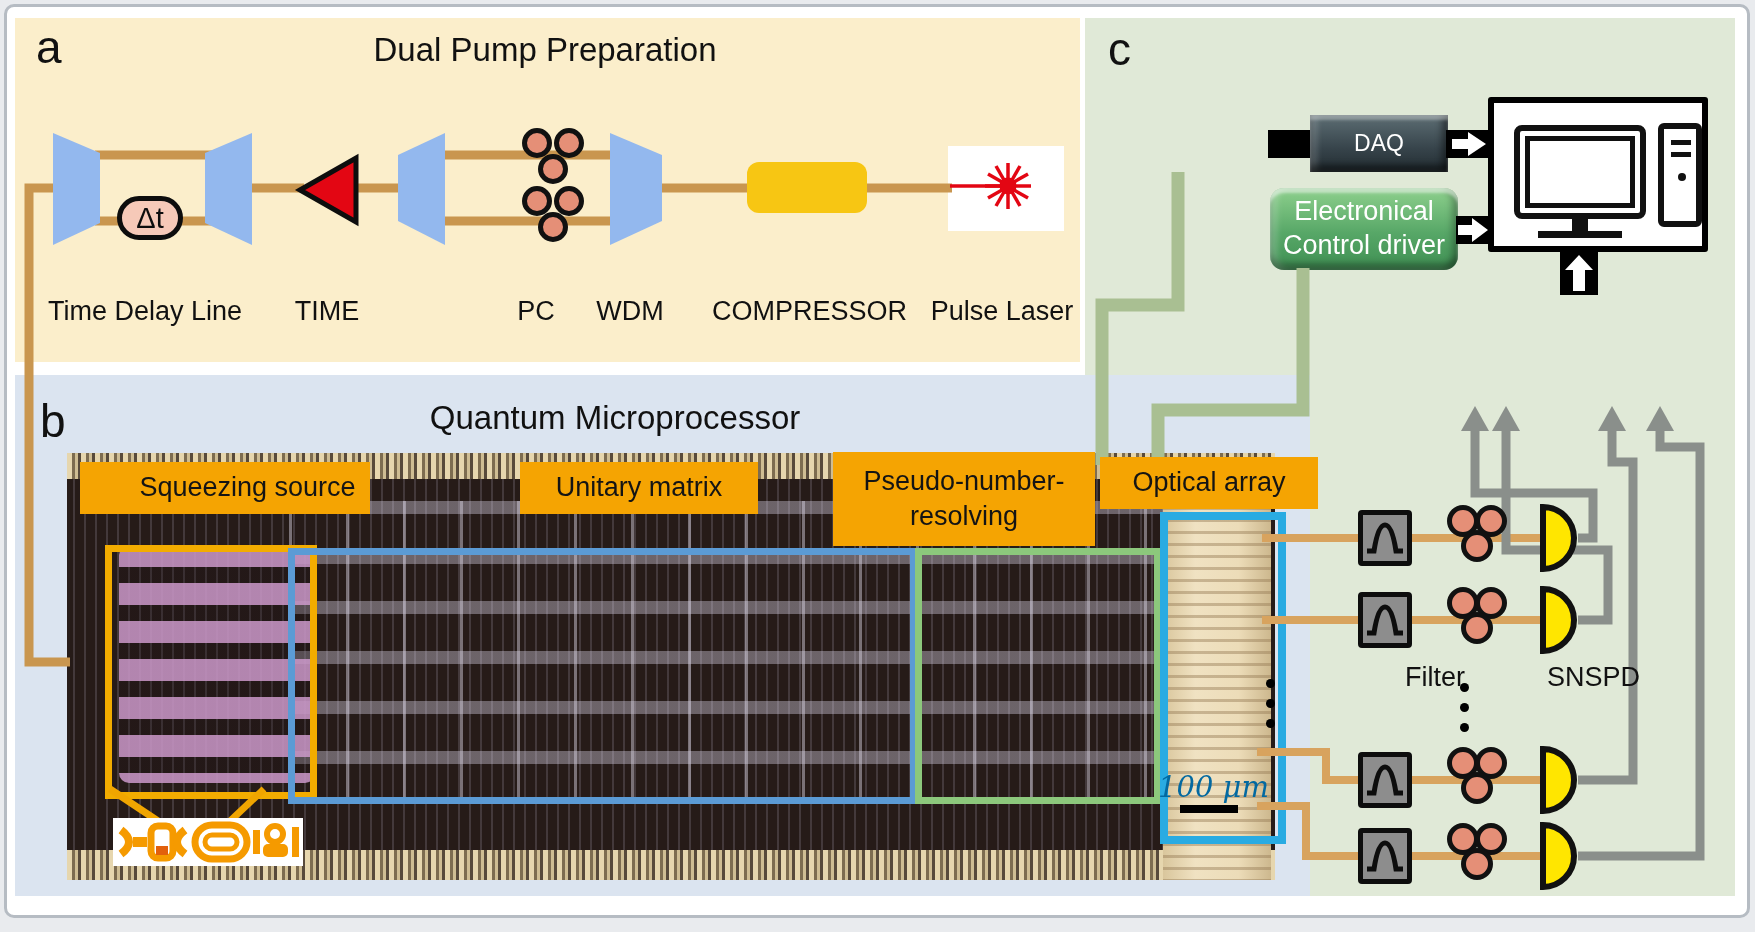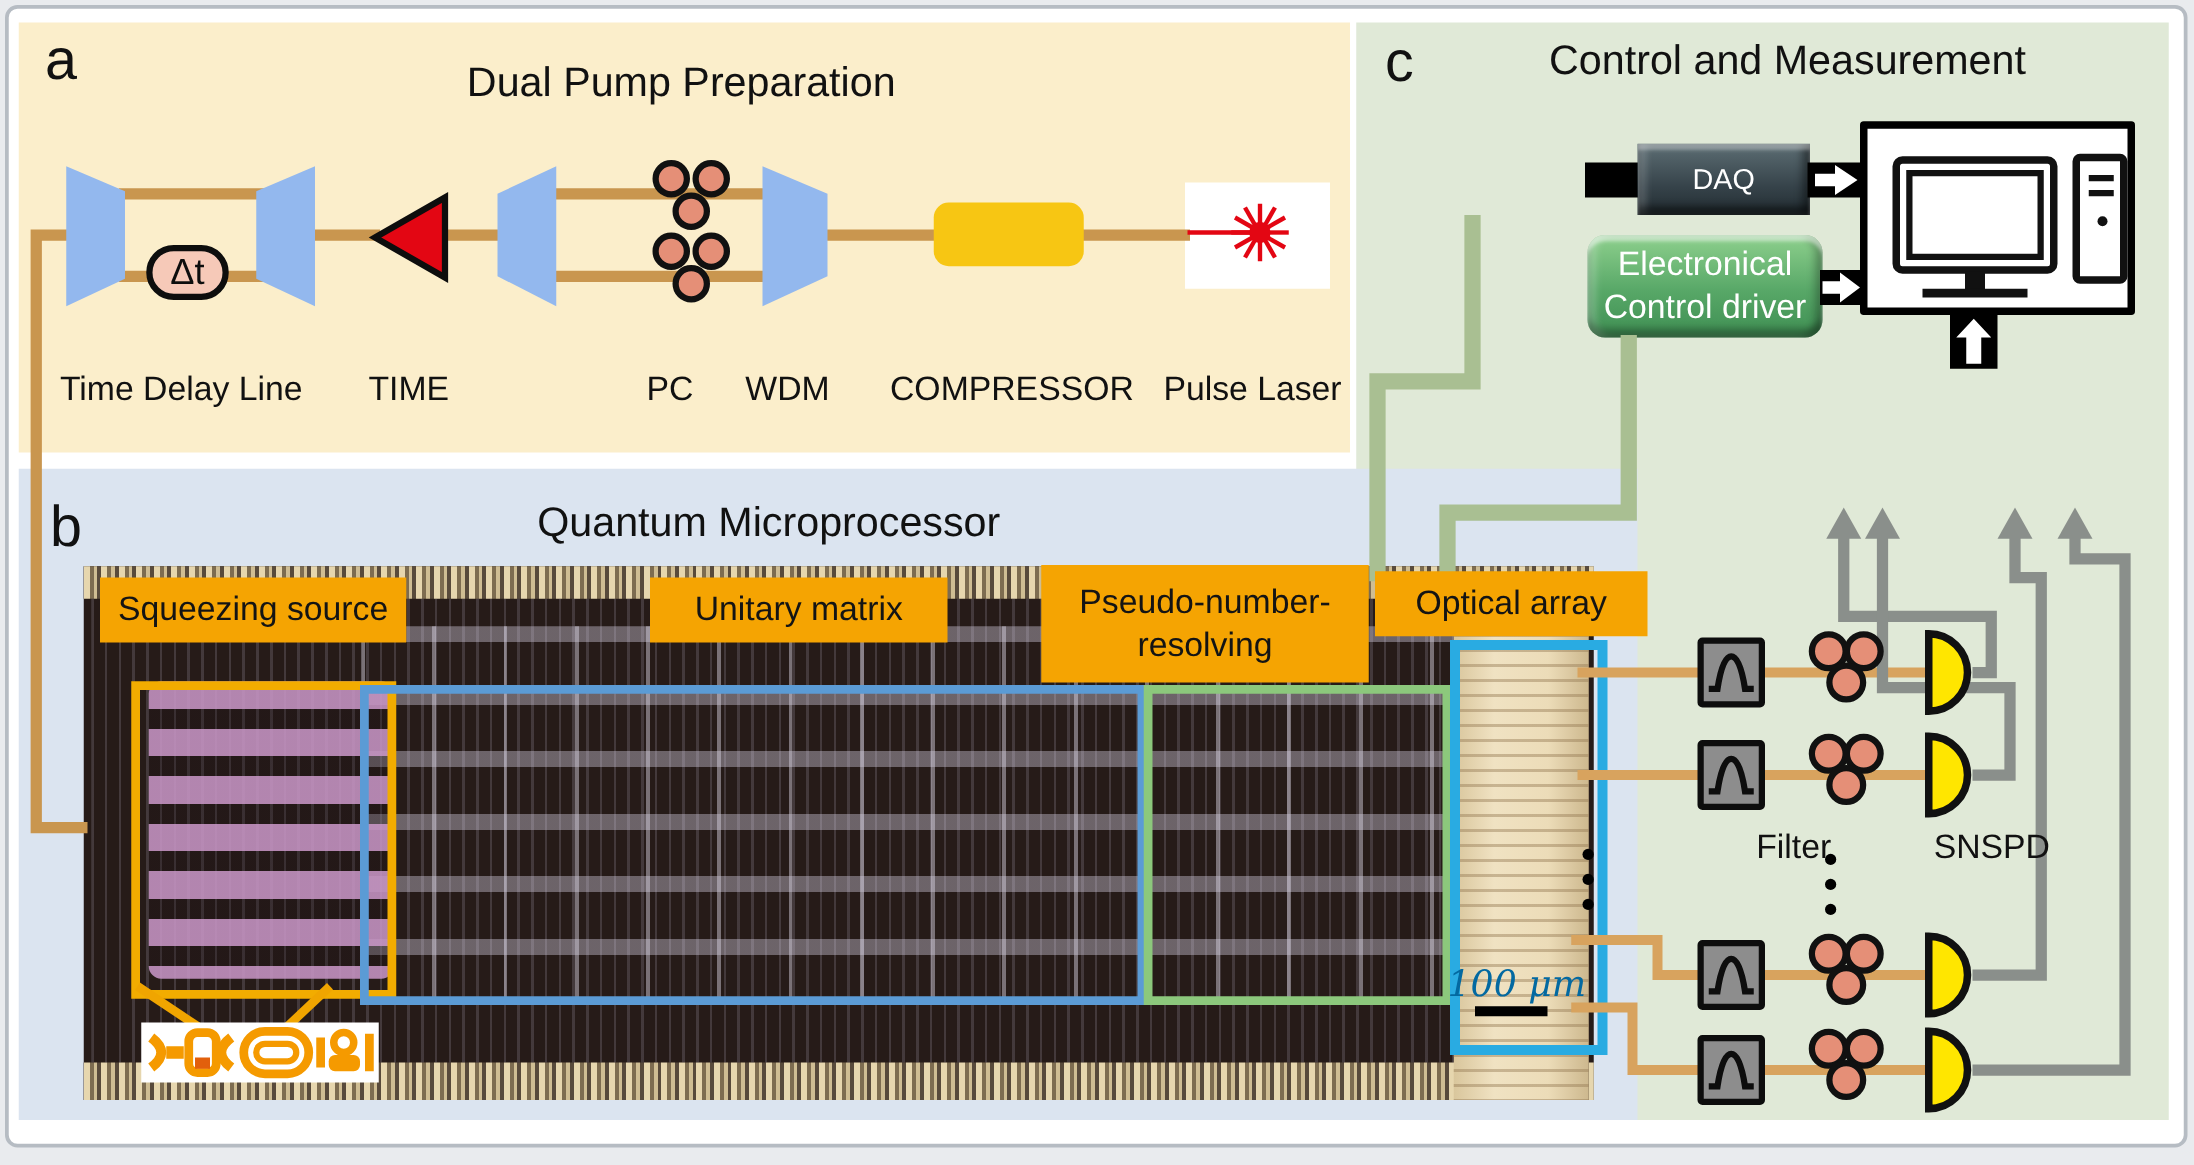--- a/index.html
+++ b/index.html
@@ -90,21 +90,21 @@
 <body>
 
 <div class="stage">
   <div class="card"></div>
 
   <div class="panel panel-a"></div>
   <div class="panel panel-c"></div>
   <div class="panel panel-b"></div>
 
   <div class="plabel" style="left:36px;top:24px;">a</div>
-  <div class="ptitle" style="left:115px;top:48px;width:860px;text-align:center;">Dual Pump Preparation</div>
+  <div class="ptitle" style="left:115px;top:32px;width:860px;text-align:center;">Dual Pump Preparation</div>
   <div class="complabel" style="left:25px;width:240px;">Time Delay Line</div>
   <div class="complabel" style="left:267px;width:120px;">TIME</div>
   <div class="complabel" style="left:486px;width:100px;">PC</div>
   <div class="complabel" style="left:580px;width:100px;">WDM</div>
   <div class="complabel" style="left:712px;width:180px;">COMPRESSOR</div>
   <div class="complabel" style="left:922px;width:160px;">Pulse Laser</div>
 
   <div class="dt-pill">
       <span>Δt</span>
     </div>
@@ -138,27 +138,26 @@
       <rect x="92" y="17" width="32" height="14" rx="7" fill="none" stroke="#f59a00" stroke-width="5"></rect>
       <rect x="140" y="12" width="7" height="24" fill="#f59a00"></rect>
       <circle cx="162" cy="16" r="8" fill="none" stroke="#f59a00" stroke-width="6"></circle>
       <rect x="150" y="26" width="25" height="13" rx="5" fill="#f59a00"></rect>
       <rect x="179" y="9" width="7" height="30" fill="#f59a00"></rect>
     </svg>
   </div>
   <div class="scale-text">100 μm</div>
   <div class="scale-bar"></div>
 
-  <div class="region-label" style="left:80px;top:462px;width:245px;height:52px;">Squeezing source</div>
+  <div class="region-label" style="left:80px;top:462px;width:245px;height:52px;padding-left:45px;">Squeezing source</div>
   <div class="region-label" style="left:520px;top:462px;width:238px;height:52px;">Unitary matrix</div>
   <div class="region-label" style="left:1100px;top:457px;width:218px;height:52px;">Optical array</div>
   <div class="region-label" style="left:833px;top:452px;width:262px;height:94px;">Pseudo-number-resolving</div>
 
   <div class="plabel" style="left:1108px;top:26px;">c</div>
-  <div class="ptitle" style="left:1150px;top:30px;width:560px;">Control and Measurement</div>
 
   <div class="conn" style="left:1268px;top:130px;width:44px;height:28px;"></div>
   <div class="block daq">DAQ</div>
   <div class="conn" style="left:1446px;top:130px;width:44px;height:28px;">
     <svg viewBox="0 0 44 28">
         <polygon points="6,9 22,9 22,2 40,14 22,26 22,19 6,19" fill="#fff"></polygon>
       </svg>
   </div>
   <div class="block bevel-green ecd">Electronical
 Control driver</div>

